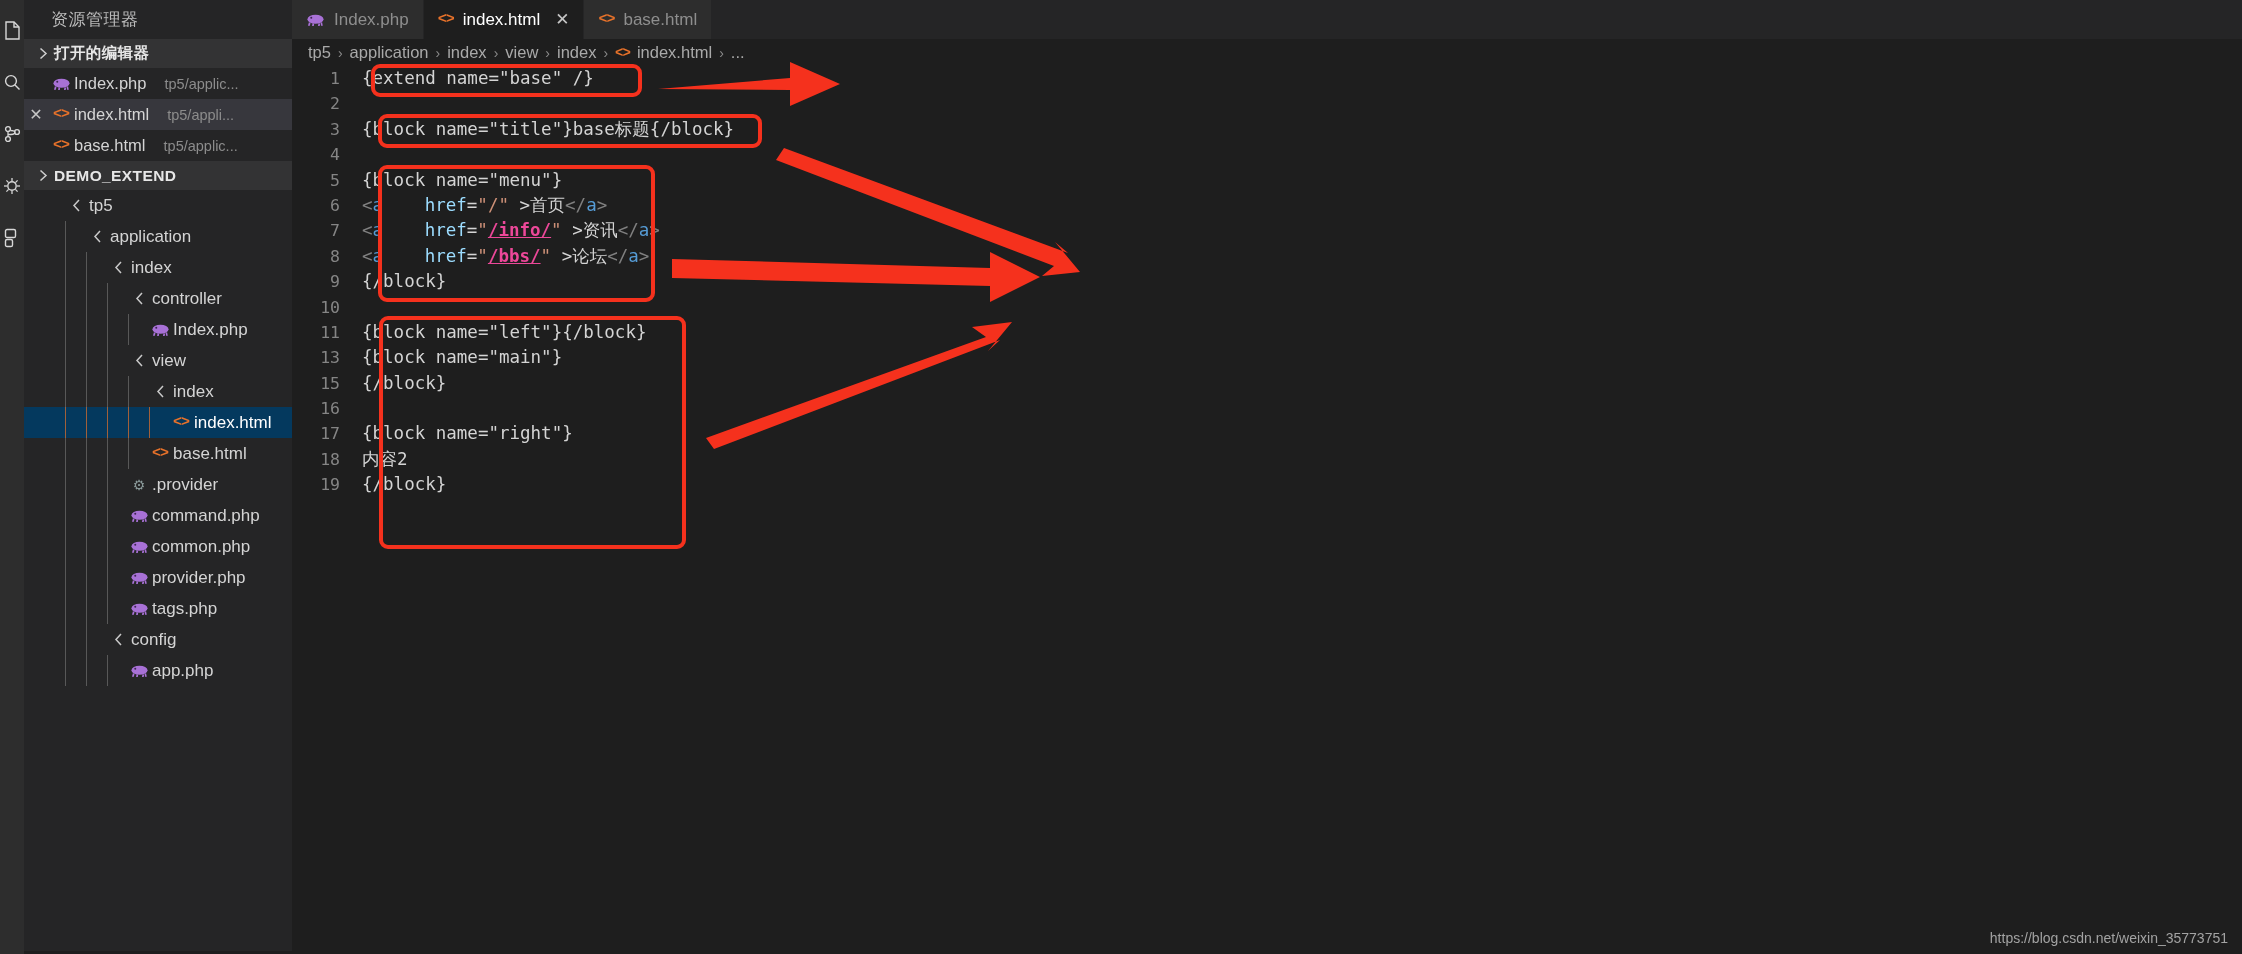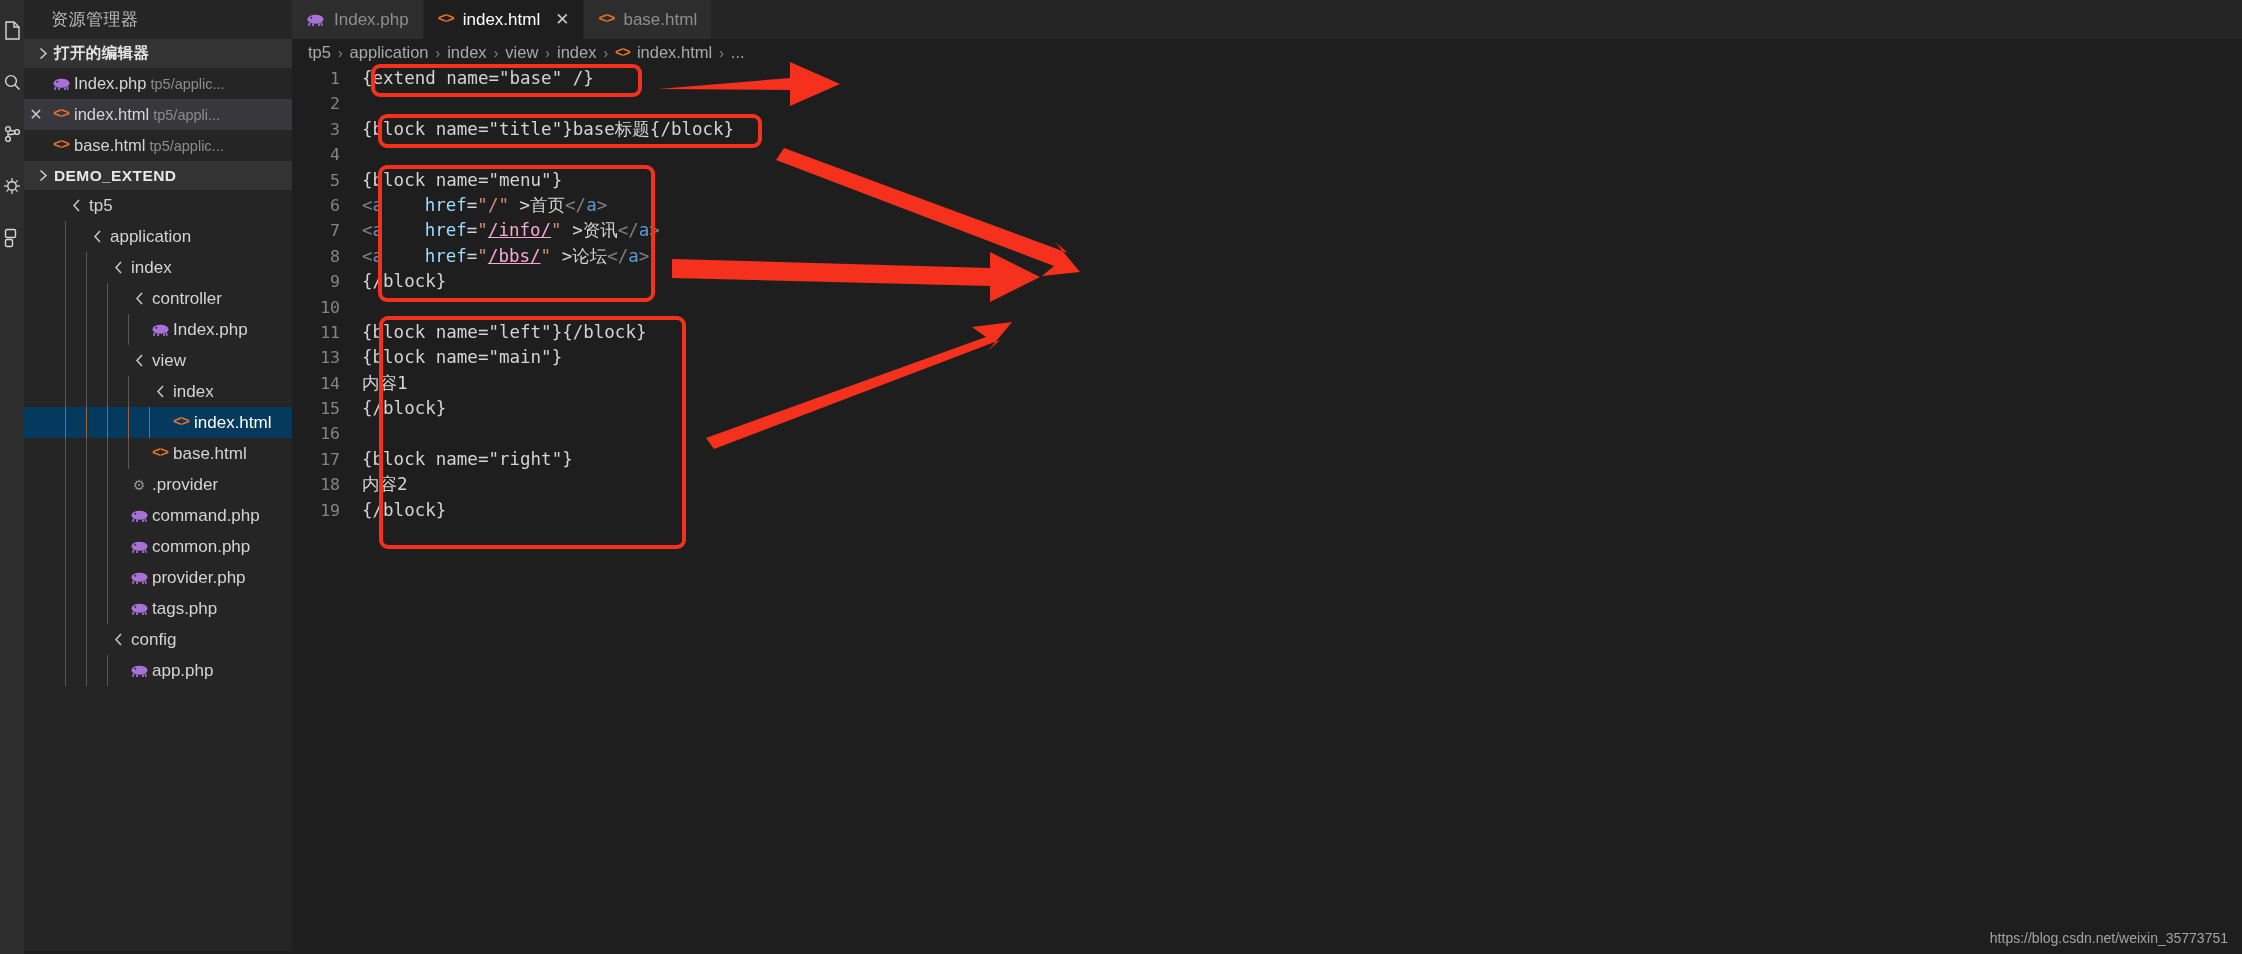--- a/index.html
+++ b/index.html
@@ -43,21 +43,21 @@
     font-size: 17px; color: #cfcfcf; white-space: nowrap;
     position: relative;
   }
   .tree-row.open-editor { font-size: 16.5px; }
   .tree-row.active-editor { background:#37373d; }
   .tree-row.selected { background:#04395e; color:#ffffff; }
   .tree-row .close-x { width:24px; text-align:center; color:#c5c5c5; font-size:16px; }
   .tree-row .ficon { width: 26px; display:flex; align-items:center; justify-content:center; }
   .tree-row .label { color:#d4d4d4; }
   .tree-row.selected .label { color:#ffffff; font-weight: 500; }
-  .tree-row .dimpath { color:#8c8c8c; font-size:14.5px; margin-left:4px; }
+  .tree-row .dimpath { color:#8c8c8c; font-size:14.5px; margin-left:18px; }
   .indent-guide {
     position:absolute; top:0; bottom:0; width:1px; background:#585858;
   }
   .tree-row.selected .indent-guide { background:#a1603a; }
 
   
   .php-ic { width:19px; height:14px; display:block; }
   .html-ic { color:#e8722a; font-family:"Liberation Mono", monospace; font-size:15px; font-weight:bold; letter-spacing:-1px;}
   .gear-ic { color:#8a9a9a; font-size:14px; }
 
@@ -90,21 +90,21 @@
   }
   .cline { display:flex; height:25.4px; align-items:center; white-space:pre; }
   .gutter {
     width:56px; flex:0 0 56px; text-align:right; padding-right:8px;
     color:#858585; font-size:16.5px;
   }
   .ctext { padding-left:14px; color:#d4d4d4; }
   .k-tag   { color:#569cd6; }
   .k-attr  { color:#9cdcfe;margin-left:31px; }
   .k-str   { color:#ce9178; }
-  .k-strl  { color:#f9a8d4; text-decoration:underline; }
+  .k-strl  { color:#ec4899; text-decoration:underline;font-weight:bold; }
   .k-plain { color:#d4d4d4; }
   .k-punct { color:#808080; }
 
   
   .rbox { position:absolute; border:4px solid #f5311d; border-radius:9px; pointer-events:none; }
   .ann {
     position:absolute; color:#ff2d16; font-size:21px;
     font-family:"Liberation Sans", sans-serif; white-space:nowrap;
   }
   .arrow-svg { position:absolute; left:0; top:0; width:2242px; height:954px; pointer-events:none; }
@@ -453,21 +453,20 @@
           <div class="cline"><span class="gutter">3</span><span class="ctext"><span class="k-plain">{block name="title"}base标题{/block}</span></span></div>
           <div class="cline"><span class="gutter">4</span><span class="ctext"></span></div>
           <div class="cline"><span class="gutter">5</span><span class="ctext"><span class="k-plain">{block name="menu"}</span></span></div>
           <div class="cline"><span class="gutter">6</span><span class="ctext"><span class="k-punct">&lt;</span><span class="k-tag">a</span> <span class="k-attr">href</span><span class="k-plain">=</span><span class="k-str">"</span><span class="k-str">/</span><span class="k-str">"</span><span class="k-plain"> &gt;</span><span class="k-plain">首页</span><span class="k-punct">&lt;/</span><span class="k-tag">a</span><span class="k-punct">&gt;</span></span></div>
           <div class="cline"><span class="gutter">7</span><span class="ctext"><span class="k-punct">&lt;</span><span class="k-tag">a</span> <span class="k-attr">href</span><span class="k-plain">=</span><span class="k-str">"</span><span class="k-strl">/info/</span><span class="k-str">"</span><span class="k-plain"> &gt;</span><span class="k-plain">资讯</span><span class="k-punct">&lt;/</span><span class="k-tag">a</span><span class="k-punct">&gt;</span></span></div>
           <div class="cline"><span class="gutter">8</span><span class="ctext"><span class="k-punct">&lt;</span><span class="k-tag">a</span> <span class="k-attr">href</span><span class="k-plain">=</span><span class="k-str">"</span><span class="k-strl">/bbs/</span><span class="k-str">"</span><span class="k-plain"> &gt;</span><span class="k-plain">论坛</span><span class="k-punct">&lt;/</span><span class="k-tag">a</span><span class="k-punct">&gt;</span></span></div>
           <div class="cline"><span class="gutter">9</span><span class="ctext"><span class="k-plain">{/block}</span></span></div>
           <div class="cline"><span class="gutter">10</span><span class="ctext"></span></div>
           <div class="cline"><span class="gutter">11</span><span class="ctext"><span class="k-plain">{block name="left"}{/block}</span></span></div>
           <div class="cline"><span class="gutter">13</span><span class="ctext"><span class="k-plain">{block name="main"}</span></span></div>
-          <div class="cline"><span class="gutter">14</span><span class="ctext"><span class="k-plain">内容1</span></span></div>
           <div class="cline"><span class="gutter">15</span><span class="ctext"><span class="k-plain">{/block}</span></span></div>
           <div class="cline"><span class="gutter">16</span><span class="ctext"></span></div>
           <div class="cline"><span class="gutter">17</span><span class="ctext"><span class="k-plain">{block name="right"}</span></span></div>
           <div class="cline"><span class="gutter">18</span><span class="ctext"><span class="k-plain">内容2</span></span></div>
           <div class="cline"><span class="gutter">19</span><span class="ctext"><span class="k-plain">{/block}</span></span></div>
         </div>
     </div>
   </div>
 
   <div class="rbox" style="left:371px; top:64px; width:271px; height:33px;"></div>

